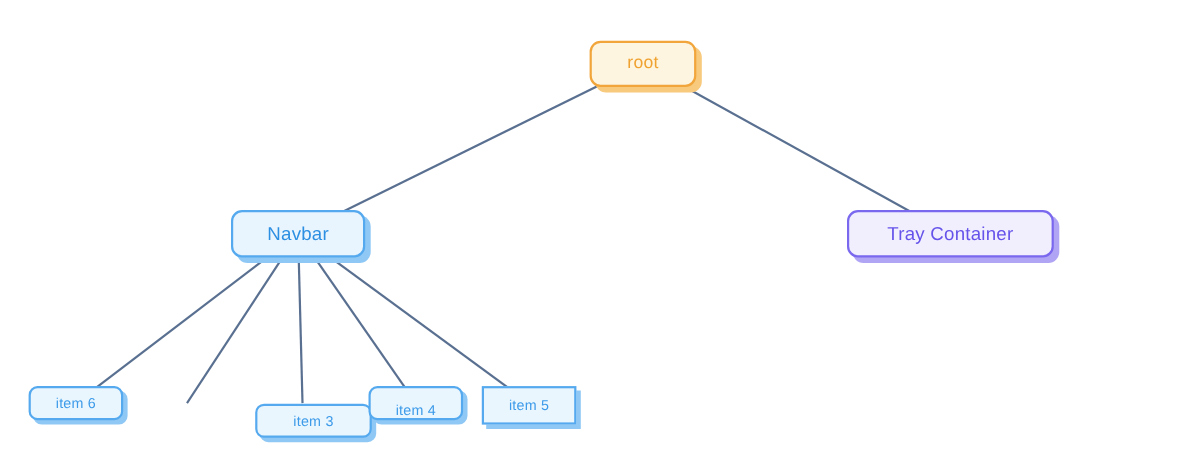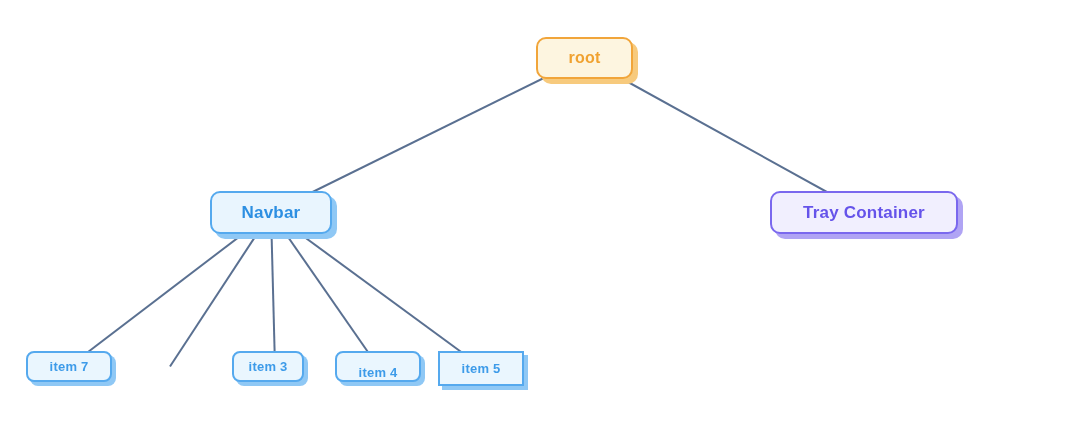--- a/index.html
+++ b/index.html
@@ -23,21 +23,21 @@
     height: 100%;
   }
   .tree-node {
     position: absolute;
     display: flex;
     align-items: center;
     justify-content: center;
     box-sizing: border-box;
     border-style: solid;
     border-width: 2px;
-    font-weight: 700;
+    font-weight: 400;
     letter-spacing: 0.2px;
     cursor: pointer;
     user-select: none;
     white-space: nowrap;
   }
 </style>
 </head>
 <body>
 
 <div class="canvas">
@@ -54,23 +54,23 @@
 <div class="tree-node" style="left: 536px; top: 37px; width: 97px; height: 42px; background: rgb(253, 245, 224); border-color: rgb(241, 165, 58); border-radius: 10px; color: rgb(240, 162, 49); font-size: 16px; box-shadow: rgb(247, 202, 125) 5px 5px 0px 0px;">
       <span>root</span>
     </div>
     <div class="tree-node" style="left: 770px; top: 191px; width: 188px; height: 43px; background: rgb(241, 239, 254); border-color: rgb(122, 104, 238); border-radius: 10px; color: rgb(101, 83, 234); font-size: 17px; box-shadow: rgb(176, 164, 244) 5px 5px 0px 0px;">
       <span>Tray Container</span>
     </div>
     <div class="tree-node" style="left: 210px; top: 191px; width: 122px; height: 43px; background: rgb(233, 245, 254); border-color: rgb(85, 169, 238); border-radius: 10px; color: rgb(45, 143, 226); font-size: 17px; box-shadow: rgb(143, 200, 245) 5px 5px 0px 0px;">
       <span>Navbar</span>
     </div>
     <div class="tree-node" style="left: 26px; top: 351px; width: 86px; height: 31px; background: rgb(234, 246, 254); border-color: rgb(85, 169, 238); border-radius: 8px; color: rgb(61, 155, 233); font-size: 13px; box-shadow: rgb(143, 200, 245) 4px 4px 0px 0px;">
-      <span>item 7</span>
+      <span>item 6</span>
     </div>
-    <div class="tree-node" style="left: 232px; top: 351px; width: 72px; height: 31px; background: rgb(234, 246, 254); border-color: rgb(85, 169, 238); border-radius: 8px; color: rgb(61, 155, 233); font-size: 13px; box-shadow: rgb(143, 200, 245) 4px 4px 0px 0px;">
+    <div class="tree-node" style="left: 232px; top: 367px; width: 106px; height: 31px; background: rgb(234, 246, 254); border-color: rgb(85, 169, 238); border-radius: 8px; color: rgb(61, 155, 233); font-size: 13px; box-shadow: rgb(143, 200, 245) 4px 4px 0px 0px;">
       <span>item 3</span>
     </div>
     <div class="tree-node" style="left: 335px; top: 351px; width: 86px; height: 31px; background: rgb(234, 246, 254); border-color: rgb(85, 169, 238); border-radius: 8px; color: rgb(61, 155, 233); font-size: 13px; box-shadow: rgb(143, 200, 245) 4px 4px 0px 0px; align-items: flex-end;">
       <span>item 4</span>
     </div>
     <div class="tree-node" style="left: 438px; top: 351px; width: 86px; height: 35px; background: rgb(234, 246, 254); border-color: rgb(85, 169, 238); border-radius: 0; color: rgb(61, 155, 233); font-size: 13px; box-shadow: rgb(143, 200, 245) 4px 4px 0px 0px;">
       <span>item 5</span>
     </div>
   </div>
 

